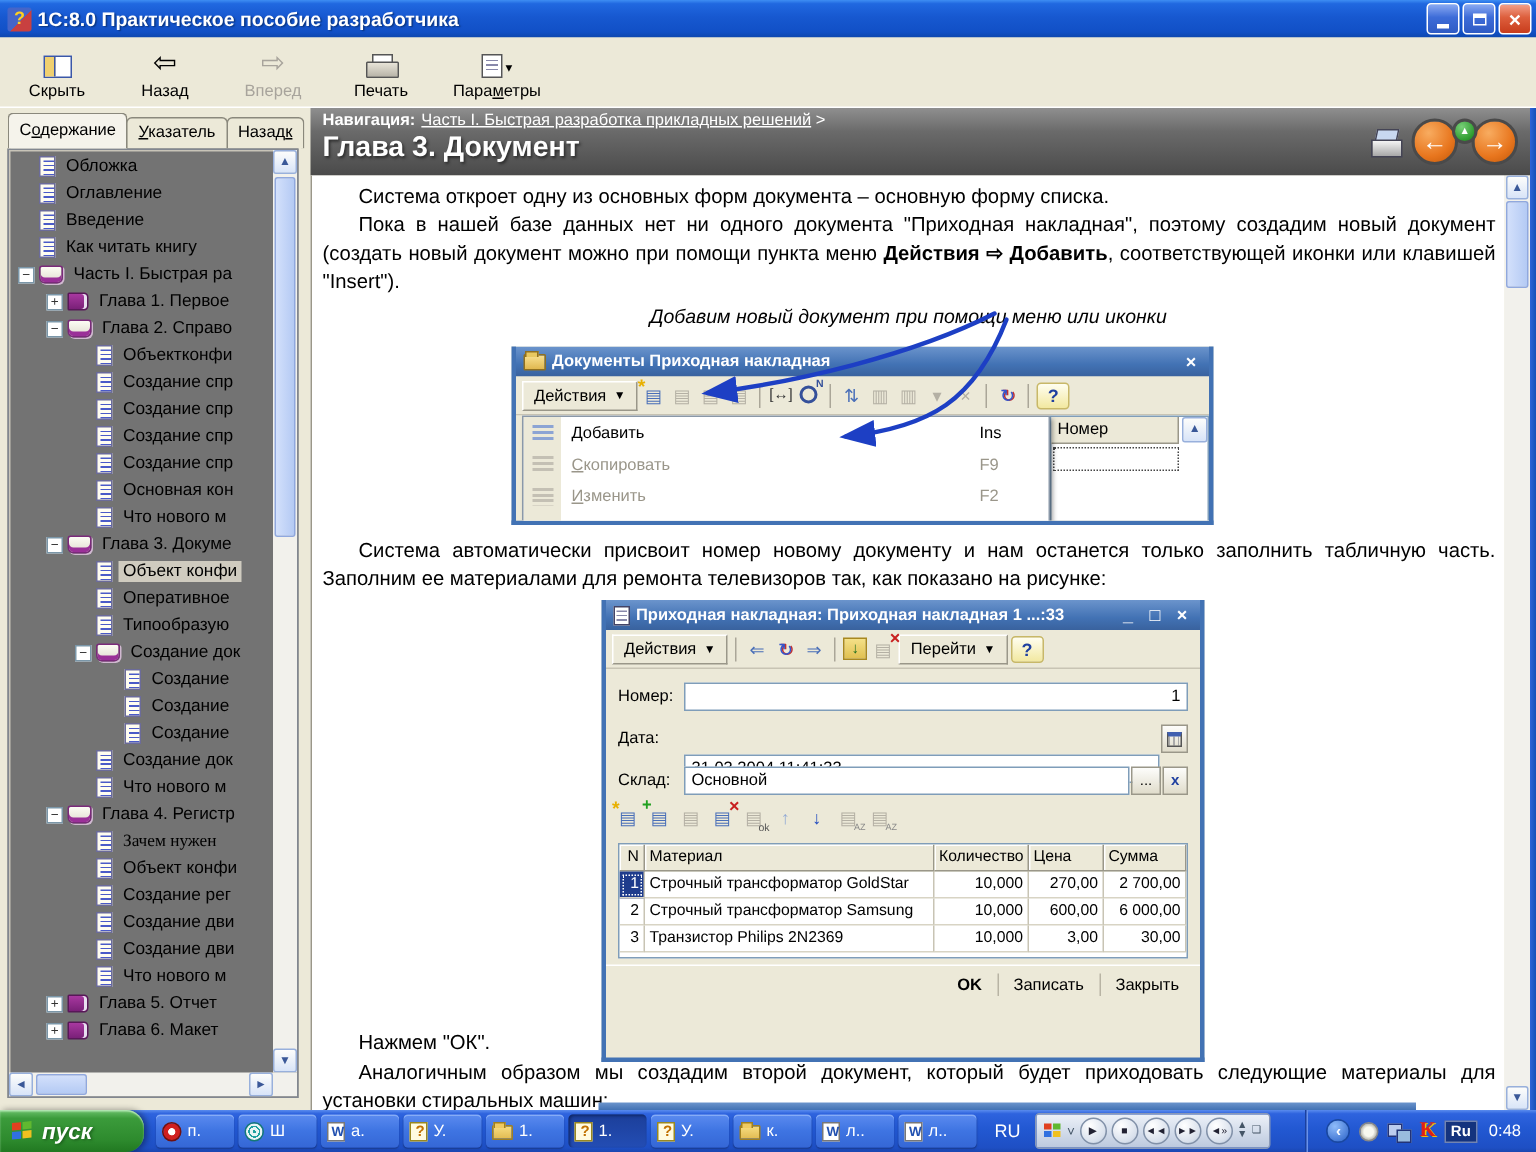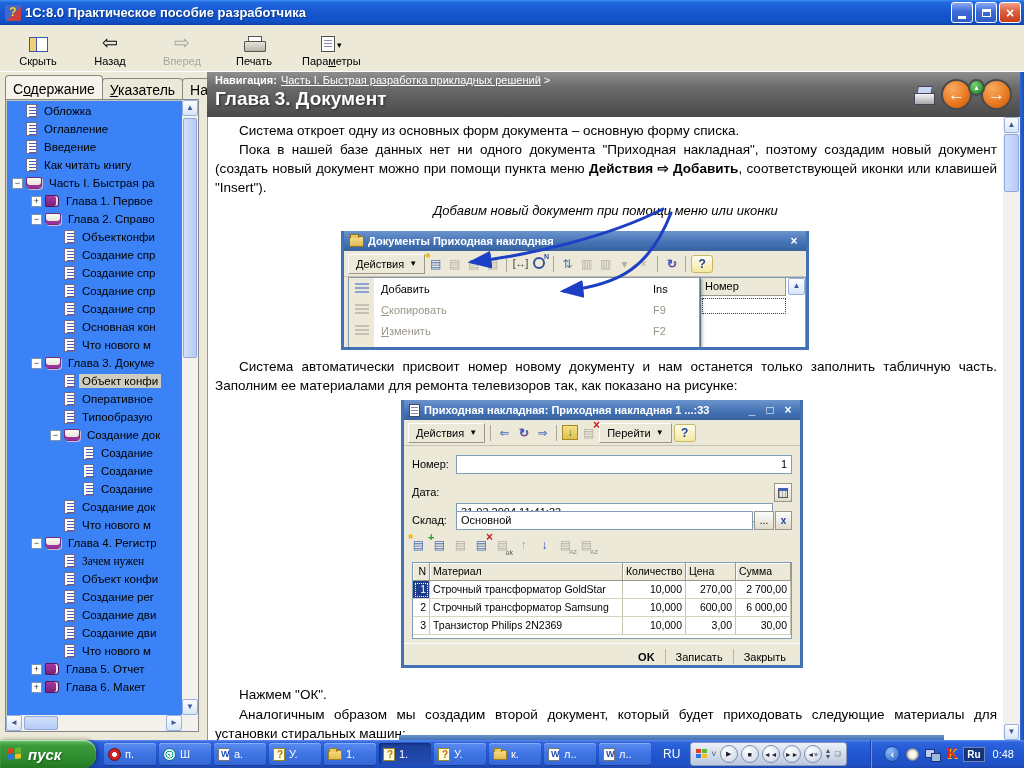--- a/index.html
+++ b/index.html
@@ -35,24 +35,24 @@
     background:linear-gradient(#E8E4D8,#B8B4A8); border:1px solid #555; border-radius:1px; }
   .ic-params { width:14px; height:16px; background:#fff; border:1px solid #555; position:relative; }
   .ic-params::before { content:""; position:absolute; left:2px; top:3px; right:2px; height:8px;
     background:repeating-linear-gradient(180deg,#88A 0 1px,transparent 1px 3px); }
   .params-wrap { display:flex; align-items:flex-start; gap:2px; }
   .params-wrap .dd { font-size:9px; margin-top:4px; }
 
   
   .sidebar { position:absolute; left:0; top:72px; width:207px; height:668px; background:#ECE9D8; }
   .tabs { position:absolute; left:5px; top:3px; display:flex; align-items:flex-end; }
-  .tab { height:21px; padding:3px 7px 2px; font-size:14px; background:#ECE9D8; border:1px solid #8A887C;
+  .tab { height:21px; padding:3px 7px 2px; font-size:11px; background:#ECE9D8; border:1px solid #8A887C;
     border-bottom:none; border-radius:4px 4px 0 0; margin-right:-1px; white-space:nowrap; }
   .tab.active { height:24px; background:#F5F3EB; z-index:2; padding-top:5px; }
-  .tree-box { position:absolute; left:5px; top:27px; width:194px; height:633px; background:#3b82f6;
+  .tree-box { position:absolute; left:5px; top:27px; width:194px; height:633px; background:#737373;
     border:1px solid #828790; box-shadow:inset 1px 1px 0 #C8C4B8; overflow:hidden; }
   .tree-rows { position:absolute; left:0; top:2px; right:16px; bottom:16px; overflow:hidden; }
   .tree-row { display:flex; align-items:center; height:18px; white-space:nowrap; font-size:11.5px; }
   .expander { width:11px; height:11px; flex:none; border:1px solid #7A96A8; background:#fff;
     font-size:9px; line-height:9px; text-align:center; margin-right:3px; color:#333; }
   .exp-space { width:14px; flex:none; }
   .ti { flex:none; margin-right:4px; }
   .ti-page { width:11px; height:14px; background:#FFFDF0; border:1px solid #6B6B9A;
     background-image:repeating-linear-gradient(180deg,#4A5AC8 0 1px,transparent 1px 3px);
     background-size:7px 10px; background-position:2px 2px; background-repeat:no-repeat; }
@@ -150,21 +150,21 @@
   .menu-ic-cell { width:25px; flex:none; display:flex; align-items:center; justify-content:center; }
   .menu-label { margin-left:7px; }
   .menu-short { margin-left:auto; padding-right:10px; width:46px; }
   .menu-row.disabled .menu-label, .menu-row.disabled .menu-short { color:#9A968A; }
   .menu-rows-ic { width:14px; height:12px; background:repeating-linear-gradient(180deg,#8CA4D4 0 2px,transparent 2px 4px); position:relative; }
   .menu-rows-ic.gray { background:repeating-linear-gradient(180deg,#C4C0B4 0 2px,transparent 2px 4px); }
 
   .arrows-svg { position:absolute; left:0; top:80px; width:796px; height:120px; pointer-events:none; z-index:5; }
 
   
-  .shot2 { left:193px; top:283px; width:402px; height:268px; }
+  .shot2 { left:193px; top:283px; width:402px; height:308px; }
   .s2-form { position:relative; height:223px; background:#ECE9D8; }
   .frow-label { position:absolute; left:8px; font-size:11px; }
   .finput { position:absolute; left:52px; height:19px; background:#fff; border:1px solid #7F9DB9; font-size:11px; padding:2px 4px; white-space:nowrap; overflow:hidden; }
   .fbtn { position:absolute; height:19px; background:linear-gradient(#FDFDFB,#E0DCCB); border:1px solid #9A9789;
     font-size:10px; display:flex; align-items:center; justify-content:center; }
   .cal-ic { width:10px; height:10px; border:1px solid #555; border-top:3px solid #4060B0;
     background:repeating-linear-gradient(90deg,#AAA 0 1px,transparent 1px 3px); }
   .tgrid-toolbar { position:absolute; left:6px; top:90px; display:flex; align-items:center; gap:4px; }
   .grid { position:absolute; left:8px; right:8px; top:116px; bottom:30px; border:1px solid #7F9DB9; background:#fff; overflow:hidden; }
   .grow { display:flex; height:18px; font-size:10.5px; }

